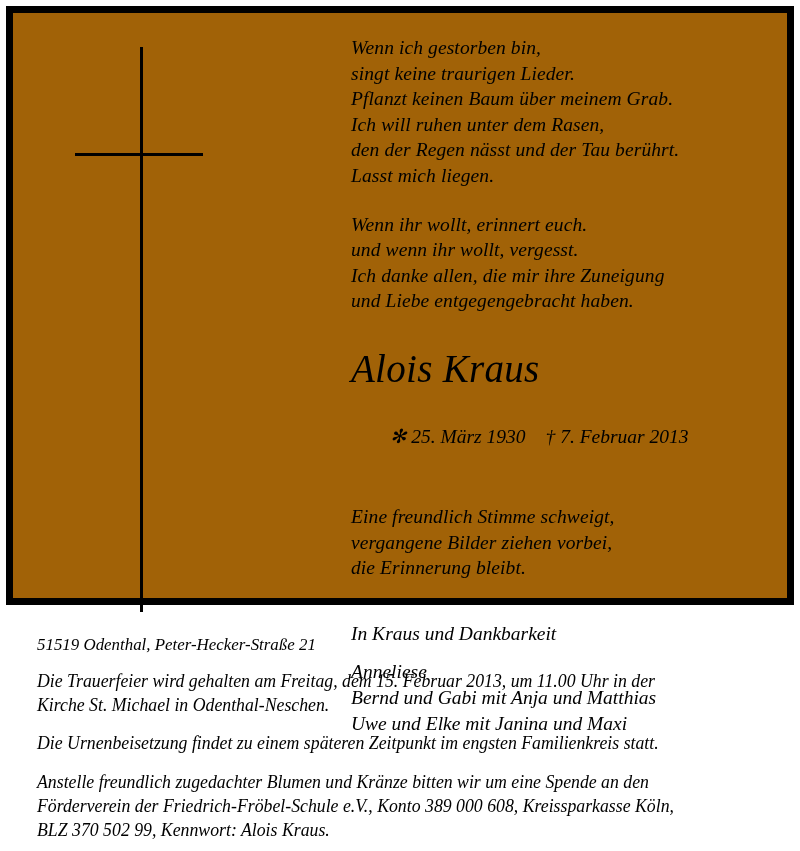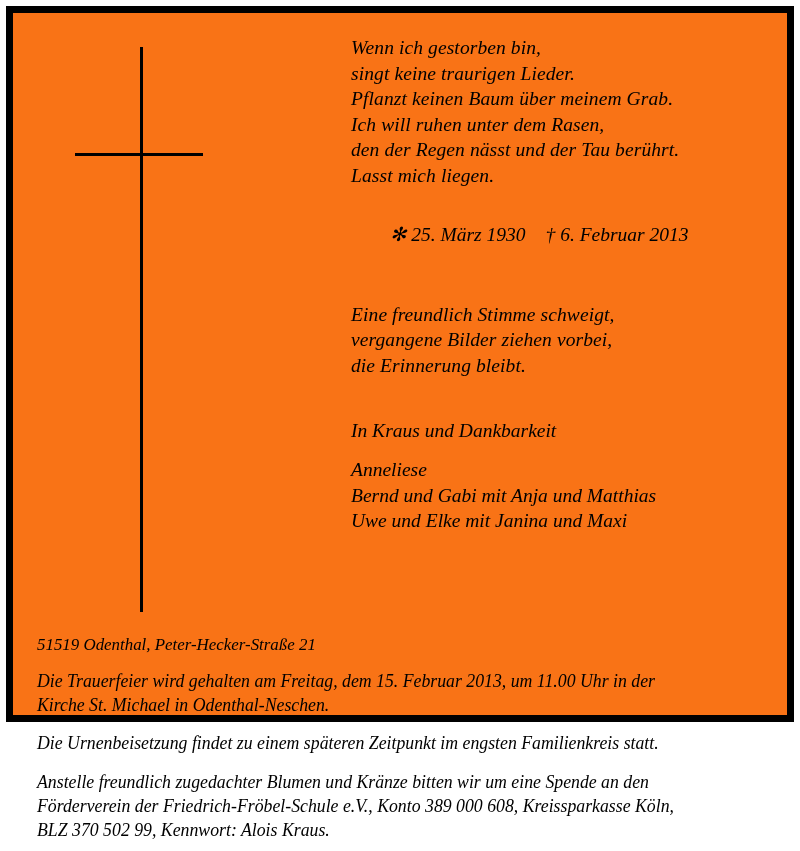--- a/index.html
+++ b/index.html
@@ -14,24 +14,24 @@
     color: #000000;
     overflow: hidden;
   }
 
   
   #notice {
     position: absolute;
     left: 6px;
     top: 6px;
     width: 788px;
-    height: 716px;
+    height: 599px;
     box-sizing: border-box;
     border: 7px solid #000000;
-    background: #f97316;
+    background: #a16207;
   }
 
   #notice-inner {
     position: relative;
     width: 100%;
     height: 100%;
     box-sizing: border-box;
   }
 
   
@@ -153,24 +153,29 @@
 
     <div id="memorial-column">
 
       <p class="verse" id="verse-opening">Wenn ich gestorben bin,
 singt keine traurigen Lieder.
 Pflanzt keinen Baum über meinem Grab.
 Ich will ruhen unter dem Rasen,
 den der Regen nässt und der Tau berührt.
 Lasst mich liegen.</p>
 
-
+      <p class="verse" id="verse-thanks">Wenn ihr wollt, erinnert euch.
+und wenn ihr wollt, vergesst.
+Ich danke allen, die mir ihre Zuneigung
+und Liebe entgegengebracht haben.</p>
+
+      <div id="deceased-name">Alois Kraus</div>
 
       <div id="life-dates">
-        <span>✻</span><span> </span><span>25. März 1930</span><span class="date-gap"></span><span>†</span><span> </span><span>6. Februar 2013</span>
+        <span>✻</span><span> </span><span>25. März 1930</span><span class="date-gap"></span><span>†</span><span> </span><span>7. Februar 2013</span>
       </div>
 
       <p class="verse" id="verse-memory">Eine freundlich Stimme schweigt,
 vergangene Bilder ziehen vorbei,
 die Erinnerung bleibt.</p>
 
       <div id="closing-line">In Kraus und Dankbarkeit</div>
 
       <div id="survivors">Anneliese
 Bernd und Gabi mit Anja und Matthias

